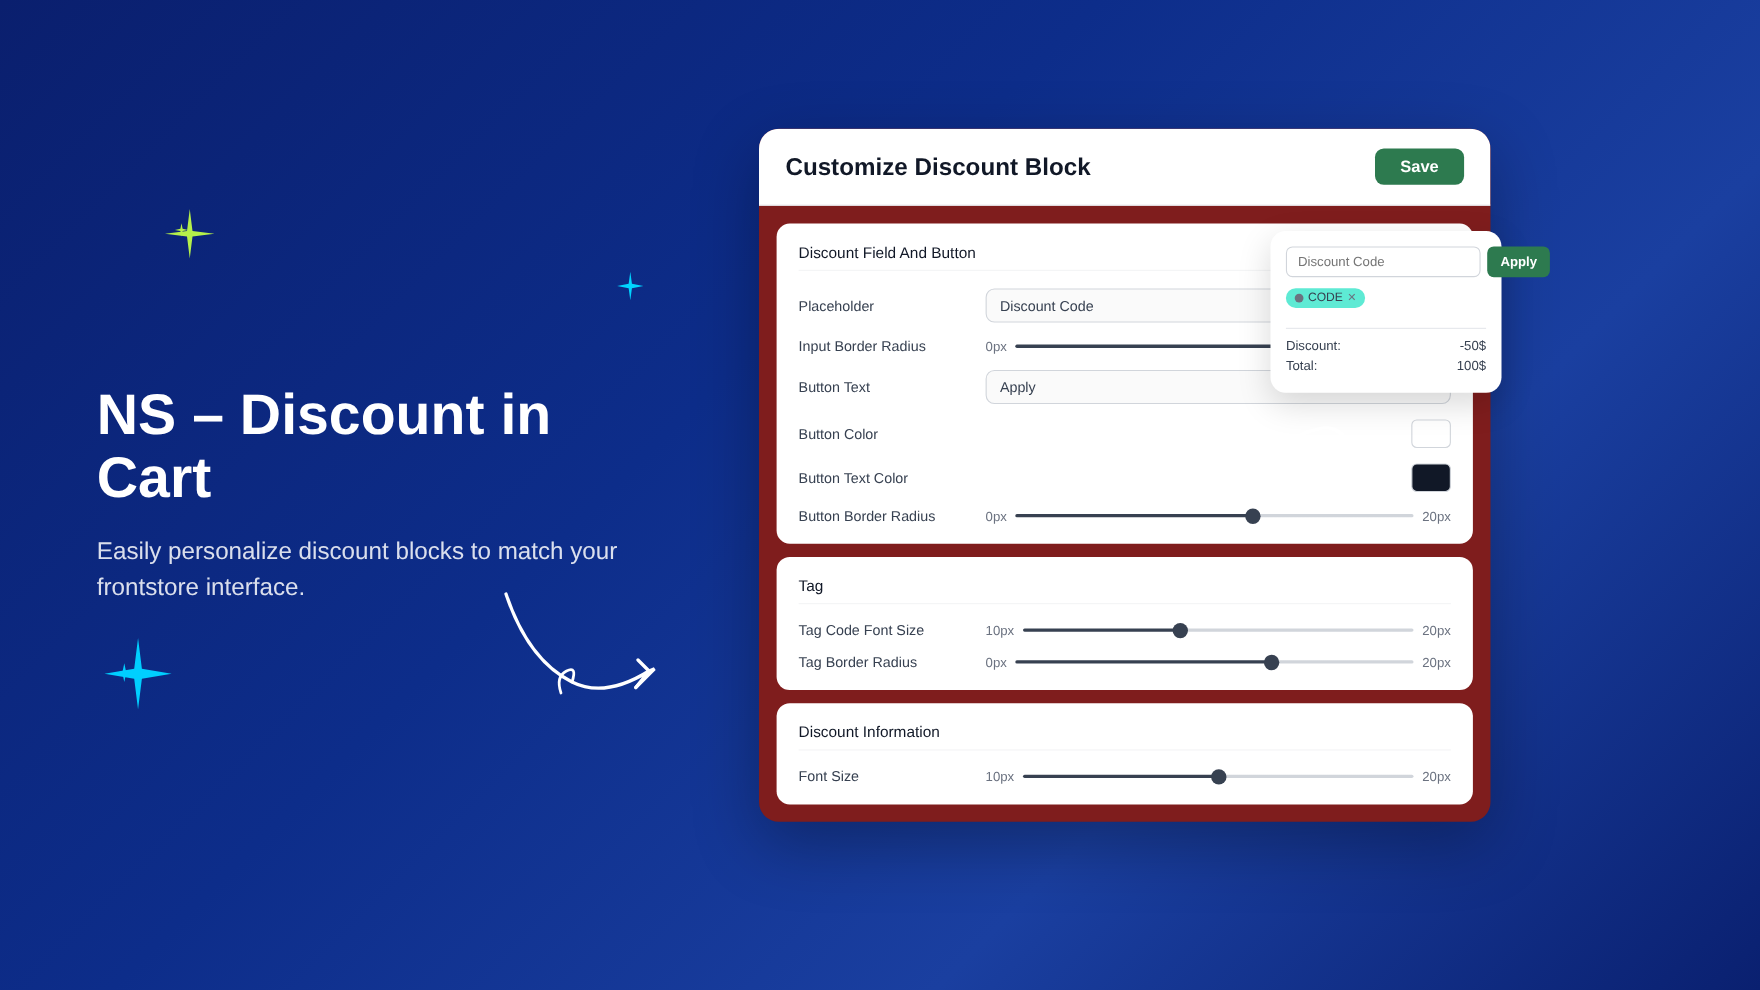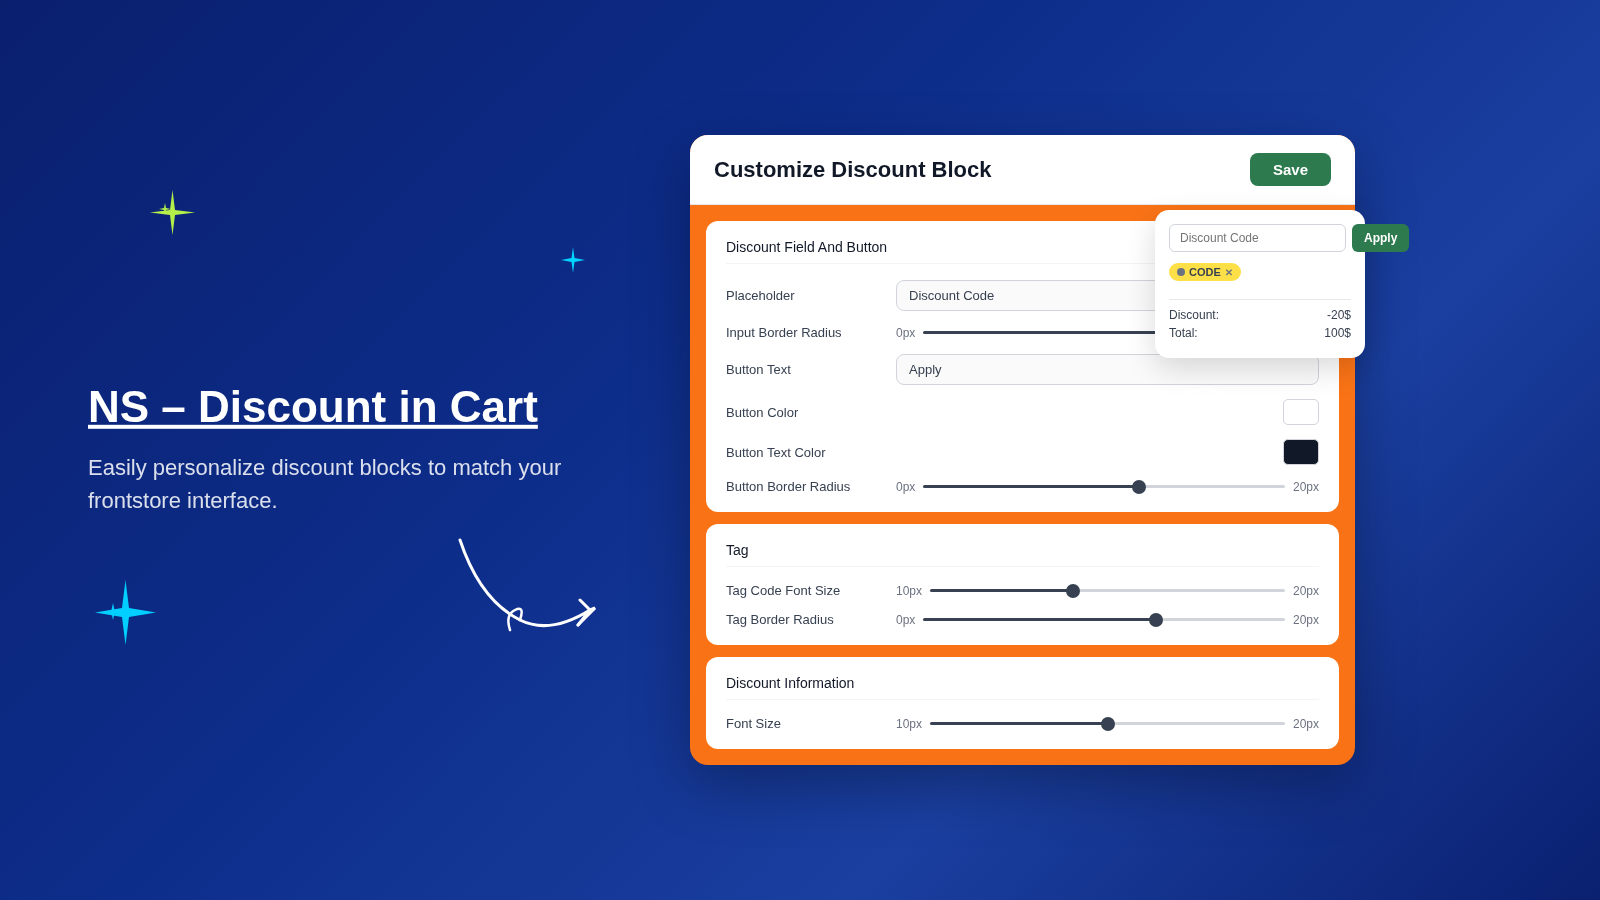--- a/index.html
+++ b/index.html
@@ -21,40 +21,39 @@
 
     
     .left-content {
       position: absolute;
       left: 88px;
       top: 50%;
       transform: translateY(-50%);
       max-width: 520px;
     }
     .main-title {
-      font-size: 44px;
+      font-size: 52px;
       font-weight: 800;
       color: #ffffff;
       line-height: 1.1;
       margin-bottom: 20px;
-      text-decoration: underline;
     }
     .sub-text {
       font-size: 22px;
       color: rgba(255,255,255,0.85);
       line-height: 1.5;
     }
 
     
     .main-panel {
       position: absolute;
       left: 690px;
-      top: 135px;
+      top: 117px;
       width: 665px;
-      background: #f97316;
+      background: #7f1d1d;
       border-radius: 18px;
       overflow: hidden;
       box-shadow: 0 20px 60px rgba(0,0,0,0.3);
     }
 
     .panel-header {
       background: #ffffff;
       padding: 18px 24px;
       display: flex;
       align-items: center;
@@ -202,25 +201,25 @@
       padding: 6px 12px;
       font-size: 12px;
       font-weight: 600;
       cursor: pointer;
       white-space: nowrap;
     }
     .code-tag {
       display: inline-flex;
       align-items: center;
       gap: 4px;
-      background: #fde047;
+      background: #5eead4;
       border-radius: 20px;
       padding: 3px 8px;
       font-size: 11px;
-      font-weight: 700;
+      font-weight: 400;
       color: #374151;
       margin-bottom: 10px;
     }
     .code-tag-dot {
       width: 8px;
       height: 8px;
       border-radius: 50%;
       background: #6b7280;
     }
     .code-tag-x {
@@ -392,21 +391,21 @@
   <div>
     <span class="code-tag">
       <span class="code-tag-dot"></span>
       <span>CODE</span>
       <span class="code-tag-x">✕</span>
     </span>
   </div>
   <hr class="preview-divider">
   <div class="preview-row">
     <span>Discount:</span>
-    <span class="preview-value">-20$</span>
+    <span class="preview-value">-50$</span>
   </div>
   <div class="preview-row">
     <span>Total:</span>
     <span class="preview-value">100$</span>
   </div>
 </div>
 
 <div class="sparkle" style="left:1148px; top:375px;">
   <svg width="90" height="70" viewBox="0 0 90 70">
     <path d="M10,60 Q20,20 50,15 Q70,10 78,30" stroke="white" stroke-width="2.5" fill="none" stroke-linecap="round"></path>

